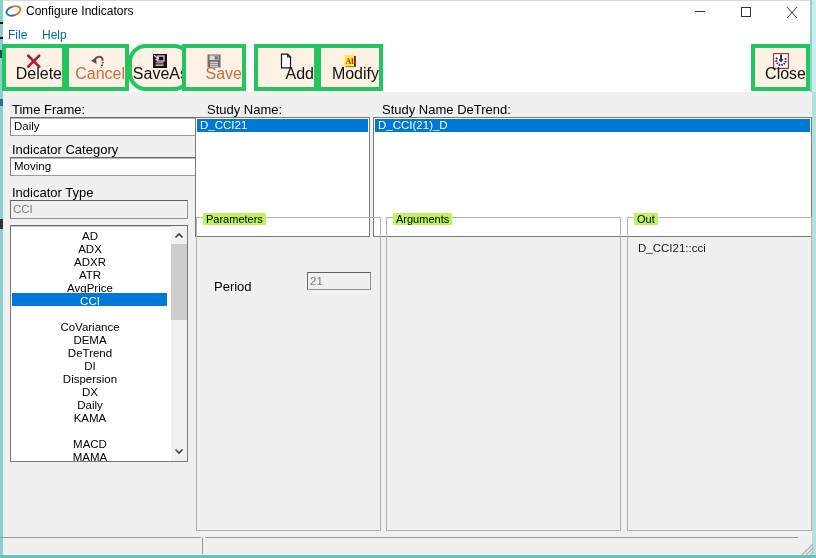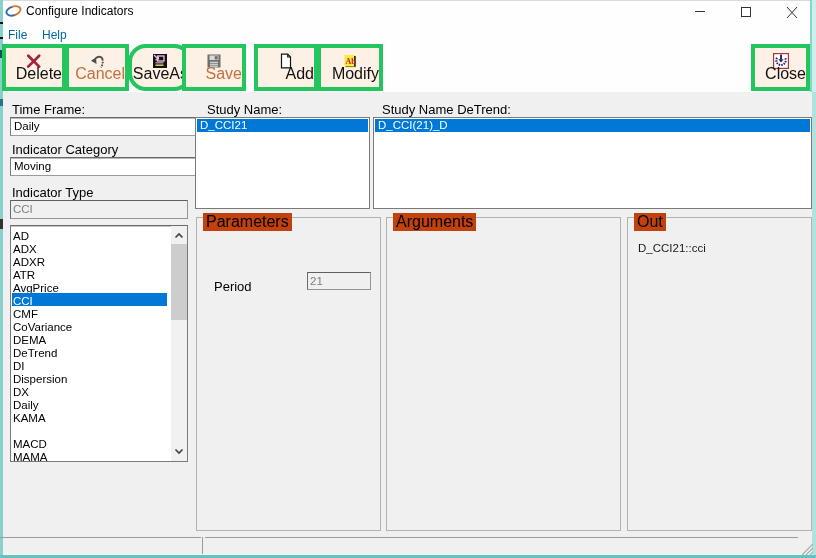--- a/index.html
+++ b/index.html
@@ -36,33 +36,33 @@
 .combo .btn { position:absolute; right:0px; top:0px; width:17px; height:17px; background:#efefef;
   box-shadow: inset 1px 1px 0 #fbfbfb, inset -1px -1px 0 #9a9a9a, inset 2px 2px 0 #fdfdfd; }
 .combo .tri { position:absolute; right:4.5px; top:7px; width:0; height:0;
   border-left:3.8px solid transparent; border-right:3.8px solid transparent; border-top:4px solid #000; }
 .disbox { background:#f0f0f0; border-top:1px solid #5f5f5f; border-left:1px solid #6b6b6b;
   border-bottom:1px solid #949494; border-right:1px solid #949494; }
 .disbox .txt { position:absolute; left:2px; top:2px; font-size:11.5px; color:#7e7e7e; }
 
 
 #ilist { left:10px; top:225px; width:178px; height:237px; background:#fff; border:1px solid #7a7a7a; border-top-color:#6b6b6b; box-shadow: inset 0 1px 0 #c4c4c4; }
-#ilist .item { position:absolute; left:1px; right:20px; height:13px; font-size:11.5px; line-height:13px; padding-left:1px; padding-top:1.5px; color:#000; }
+#ilist .item { position:absolute; left:1px; right:20px; height:13px; font-size:11.5px; line-height:13px; padding-left:1px; padding-top:1.5px; color:#000;text-align:center; }
 #ilist .sel { background:#0078d7; color:#fff; }
 #sbar { position:absolute; right:0; top:0; width:16px; height:100%; background:#f1f1f1; }
 #sthumb { position:absolute; left:0; width:16px; background:#cdcdcd; }
 .chev { position:absolute; left:3px; width:10px; height:10px; }
 
 
-.slist { top:117px; height:92px; background:#fff; border:1px solid #7a7a7a; }
+.slist { top:117px; height:120px; background:#fff; border:1px solid #7a7a7a; }
 .srow { position:absolute; left:1px; top:1px; right:1px; height:13px; line-height:13.5px; background:#0078d7; color:#fff; font-size:11.5px; padding-left:3px; }
 
 
 .group { top:217px; height:314px; border:1px solid #b2b2b2; }
-.gtitle { position:absolute; left:6px; top:-5px; background:#c2410c; padding:0 3px; font-size:16px; color:#000; }
+.gtitle { position:absolute; left:6px; top:-5px; background:#bef264; padding:0 3px; font-size:11px; color:#000; }
 
 
 .sline { background:#9b9b9b; }
 </style>
 </head>
 <body>
 <div id="topwhite" class="abs"></div>
 <div id="tealL" class="abs"></div>
 <div id="tealR" class="abs"></div>
 <div id="tealTR1" class="abs"></div>
@@ -164,21 +164,20 @@
   <div class="txt">CCI</div>
 </div>
 
 <div id="ilist" class="abs">
   <div class="item" style="top:2px;">AD</div>
   <div class="item" style="top:15px;">ADX</div>
   <div class="item" style="top:28px;">ADXR</div>
   <div class="item" style="top:41px;">ATR</div>
   <div class="item" style="top:54px;">AvgPrice</div>
   <div class="item sel" style="top:67px;">CCI</div>
-  <div class="item" style="top:80px;">CMF</div>
   <div class="item" style="top:93px;">CoVariance</div>
   <div class="item" style="top:106px;">DEMA</div>
   <div class="item" style="top:119px;">DeTrend</div>
   <div class="item" style="top:132px;">DI</div>
   <div class="item" style="top:145px;">Dispersion</div>
   <div class="item" style="top:158px;">DX</div>
   <div class="item" style="top:171px;">Daily</div>
   <div class="item" style="top:184px;">KAMA</div>
   <div class="item" style="top:210px;">MACD</div>
   <div class="item" style="top:223px;">MAMA</div>

